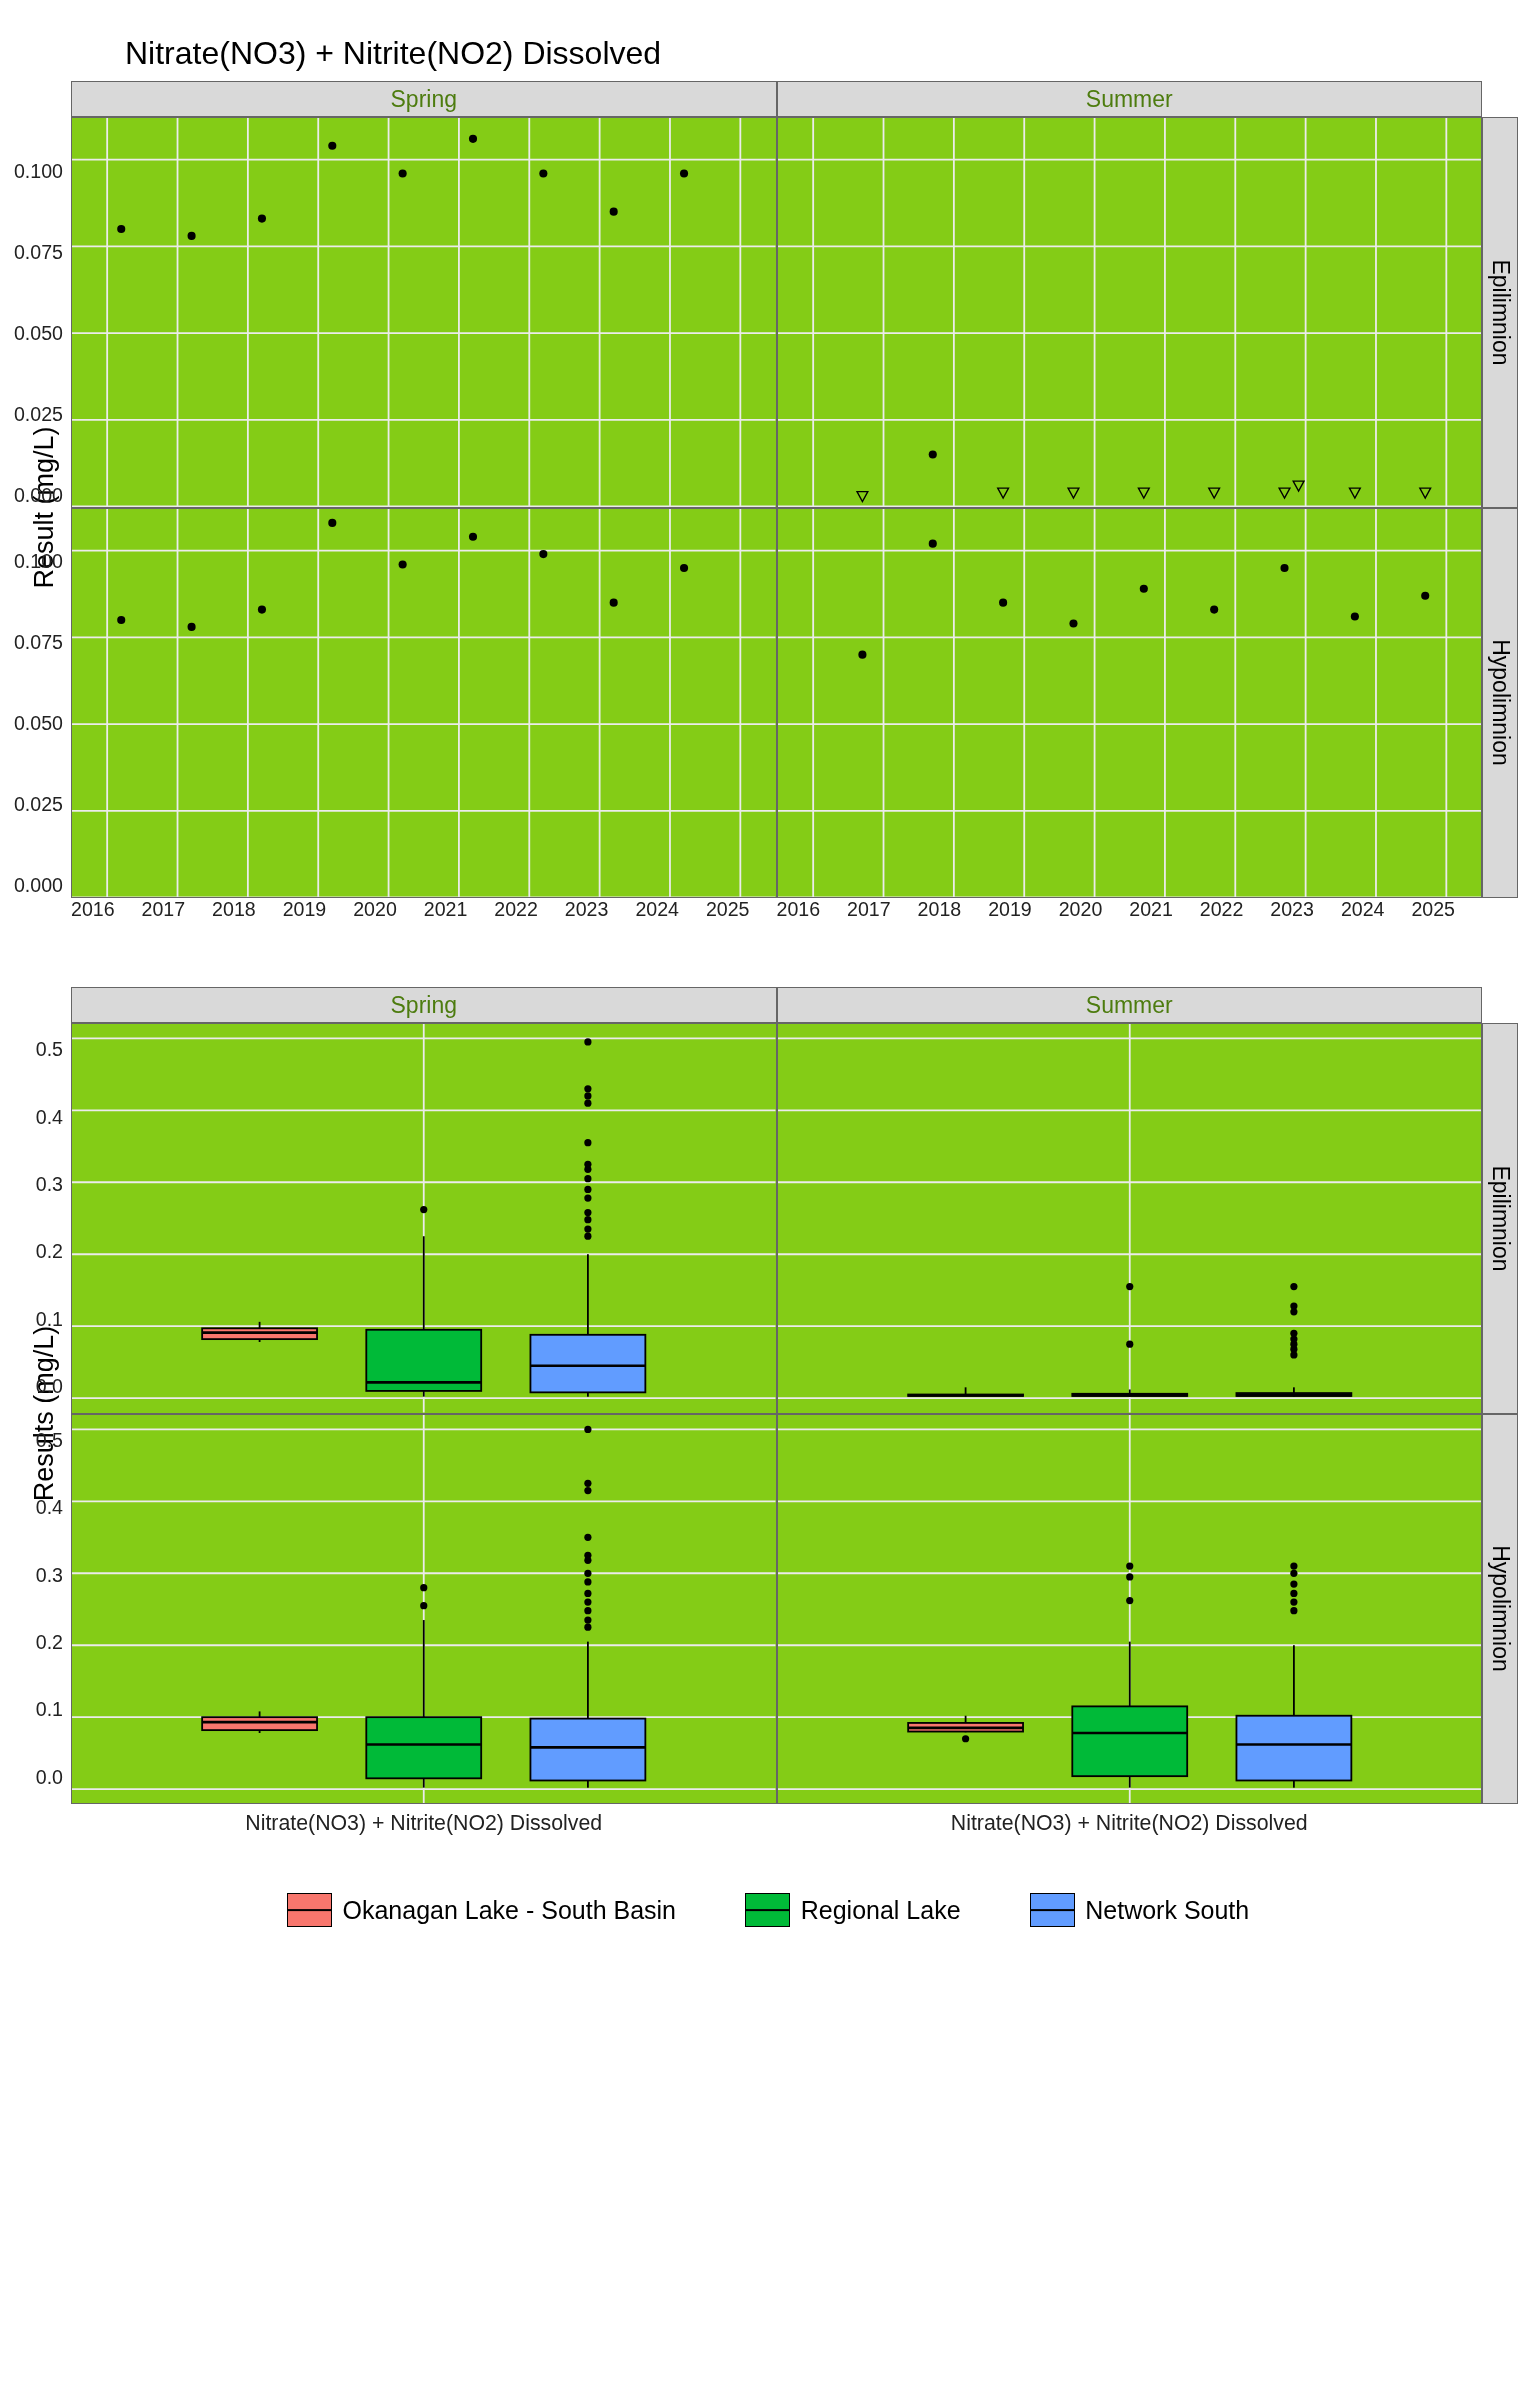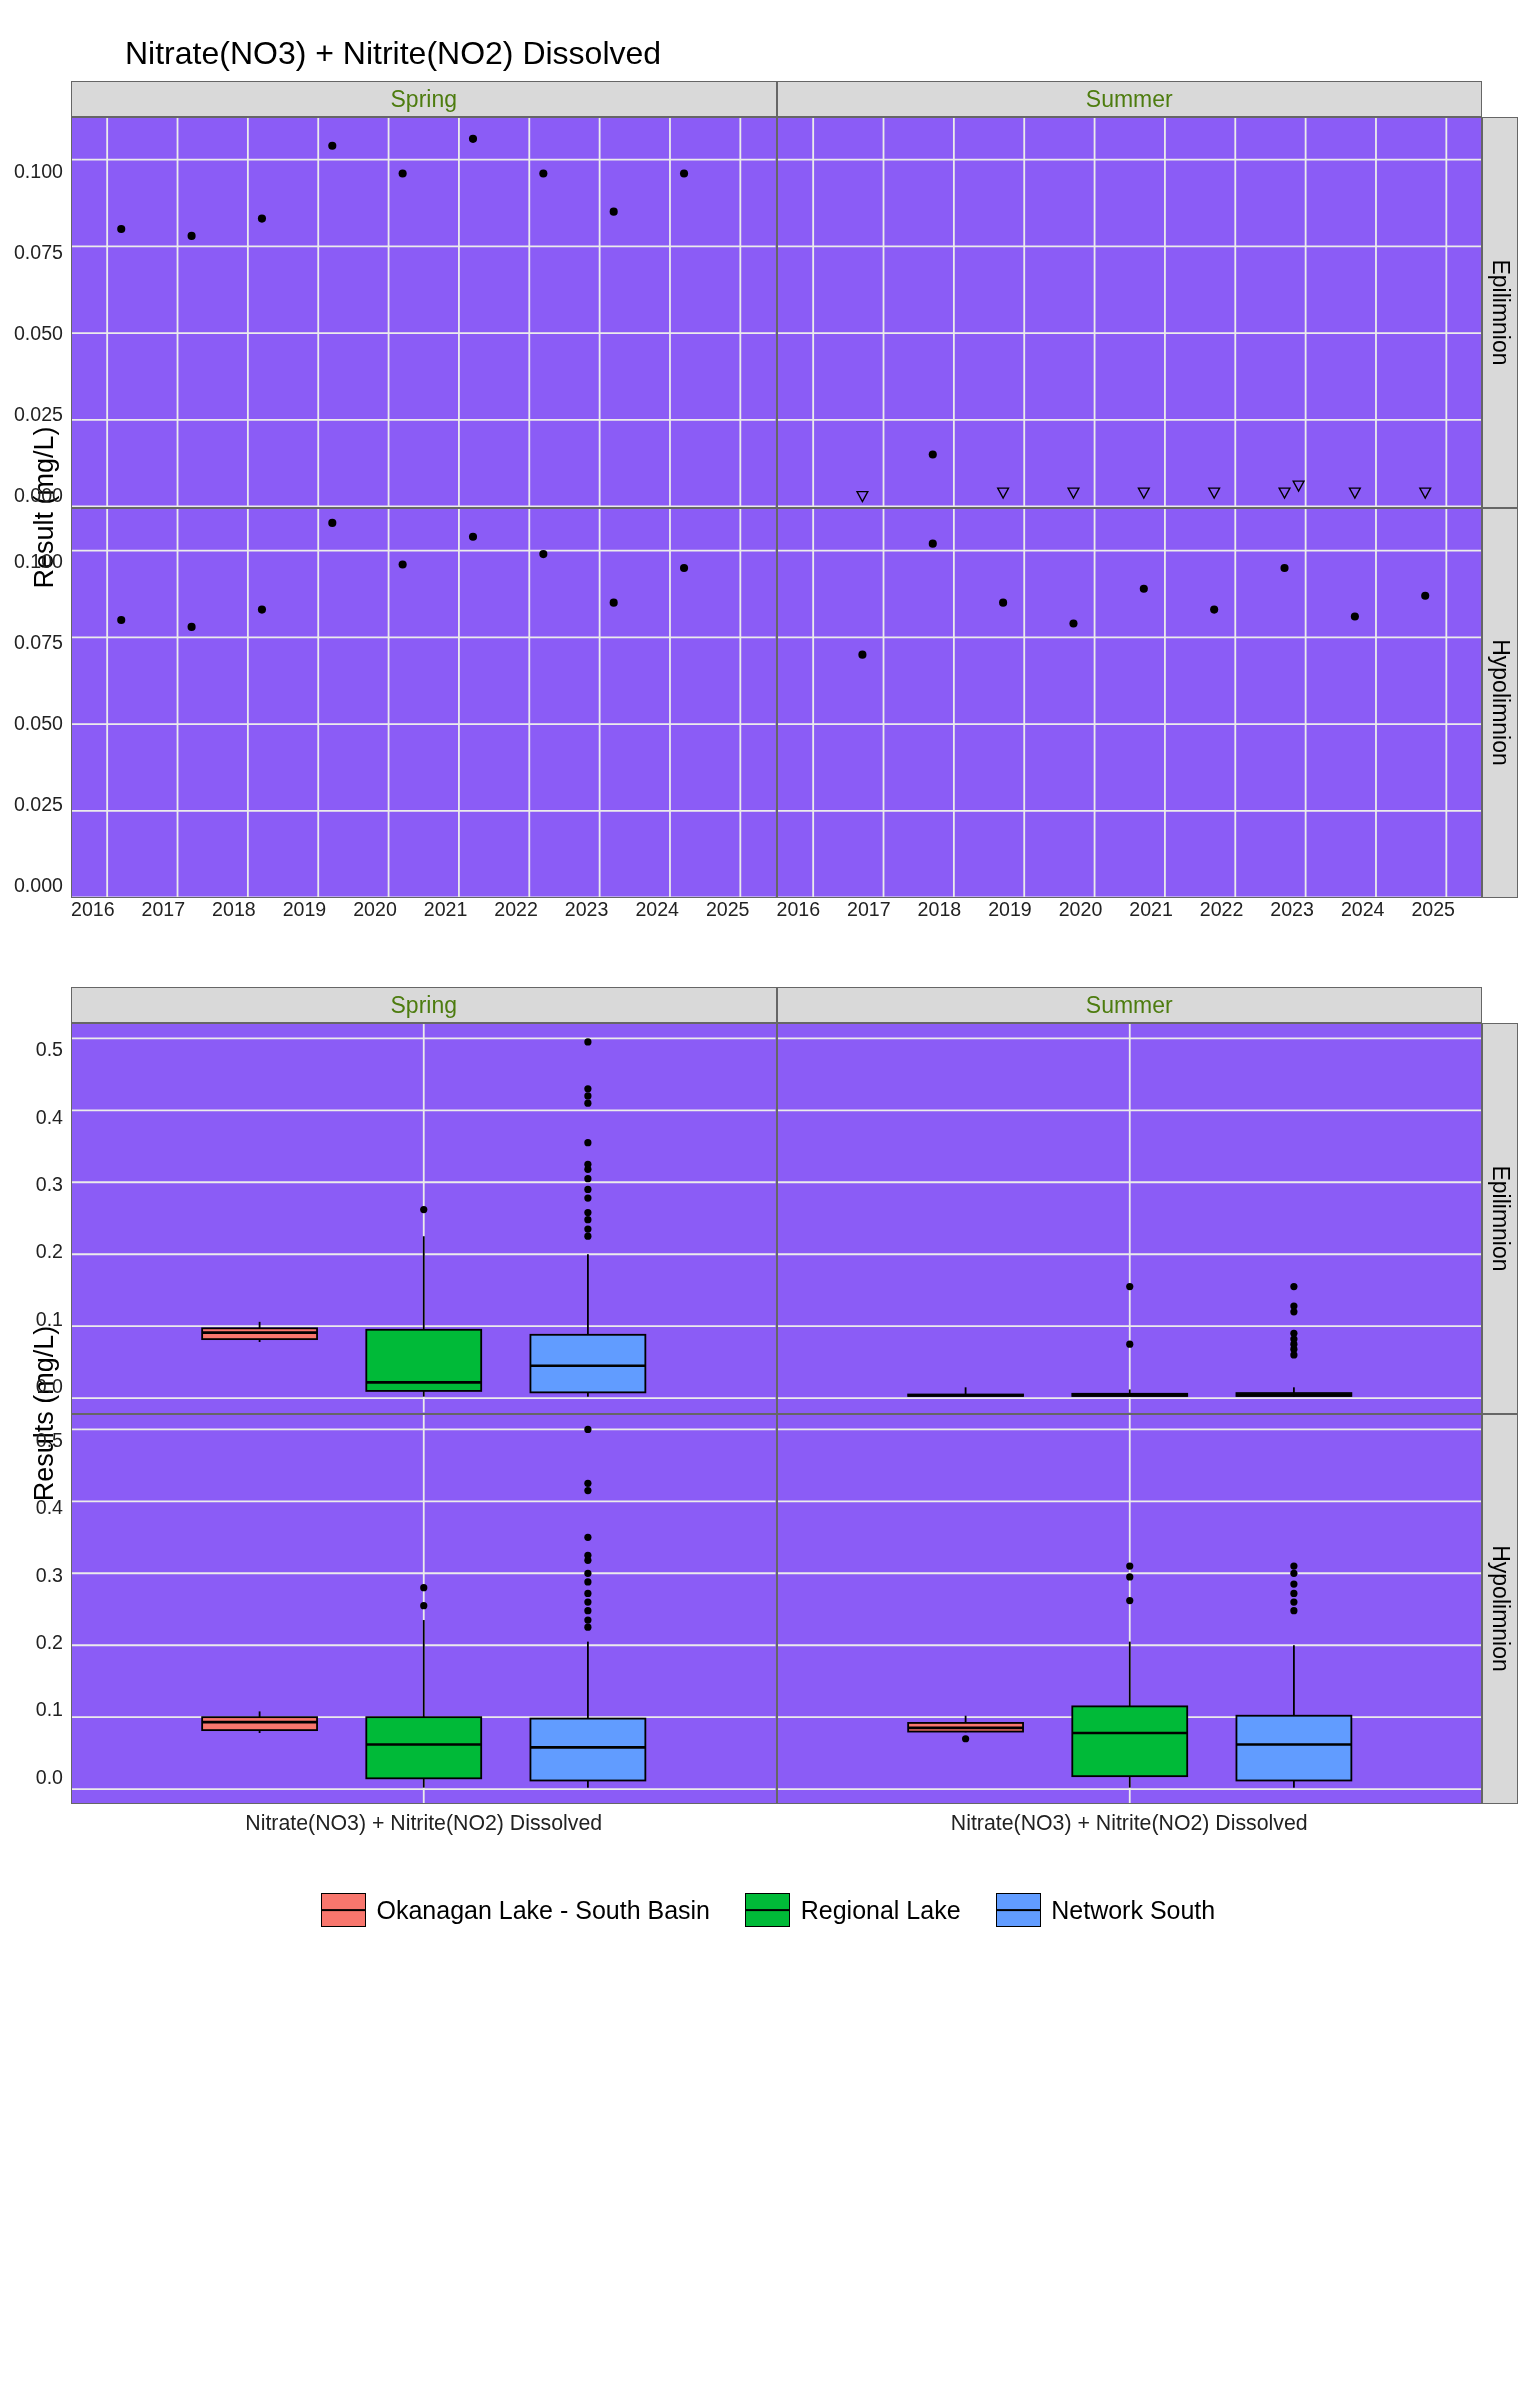--- a/index.html
+++ b/index.html
@@ -55,21 +55,21 @@
     align-items: center;
     justify-content: center;
   }
   .row-strip span {
     transform: rotate(90deg);
     white-space: nowrap;
     font-size: 23px;
   }
   .panel {
     position: relative;
-    background: #8b5cf6;
+    background: #84cc16;
     border: 0.9px solid #666;
   }
   .panel svg {
     display: block;
     width: 100%;
     height: 100%;
   }
   .xaxis {
     grid-column: 2 / span 2;
     display: flex;
@@ -90,21 +90,21 @@
     flex-direction: column;
     justify-content: space-between;
     align-items: flex-end;
   }
   .gridline-major { stroke: #ebebeb; stroke-width: 2; }
   .point { fill: #000; }
   .openmark { fill: none; stroke: #000; stroke-width: 1.5; }
   .legend {
     display: flex;
     justify-content: center;
-    gap: 35px;
+    gap: 69px;
     margin-top: 53px;
     font-size: 25px;
   }
   .legend-item { display: flex; align-items: center; gap: 10.7px; }
   .legend-swatch {
     width: 43px; height: 32px; border: 1.8px solid #000;
     position: relative;
   }
   .legend-swatch::after{
     content:'';

